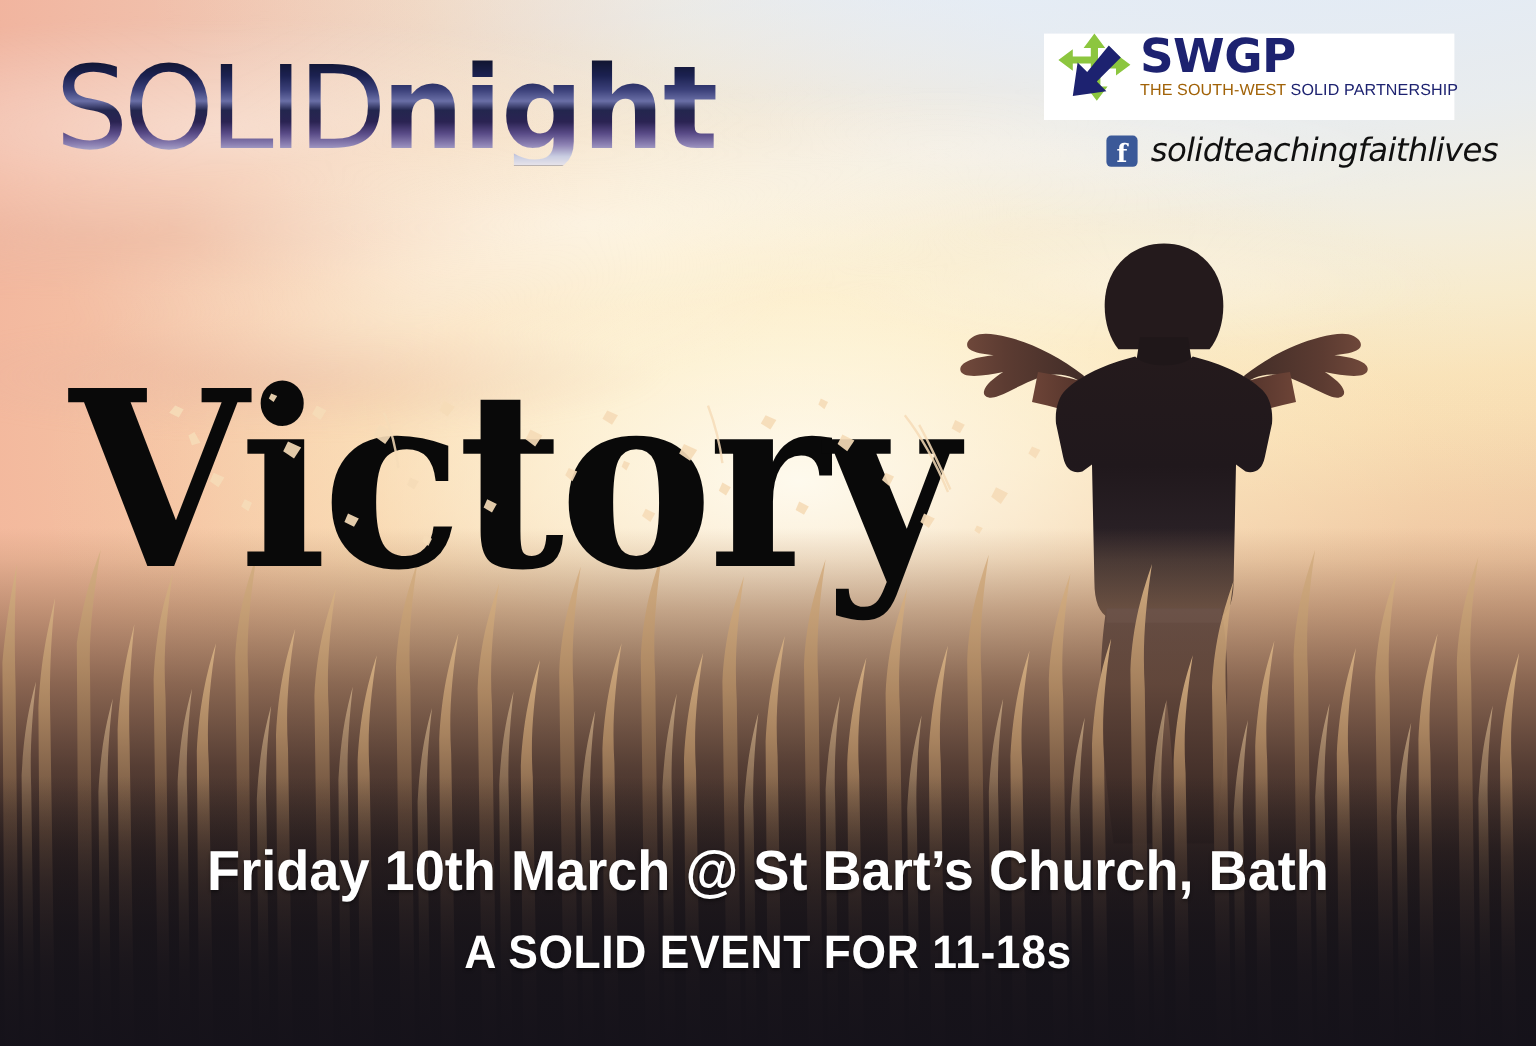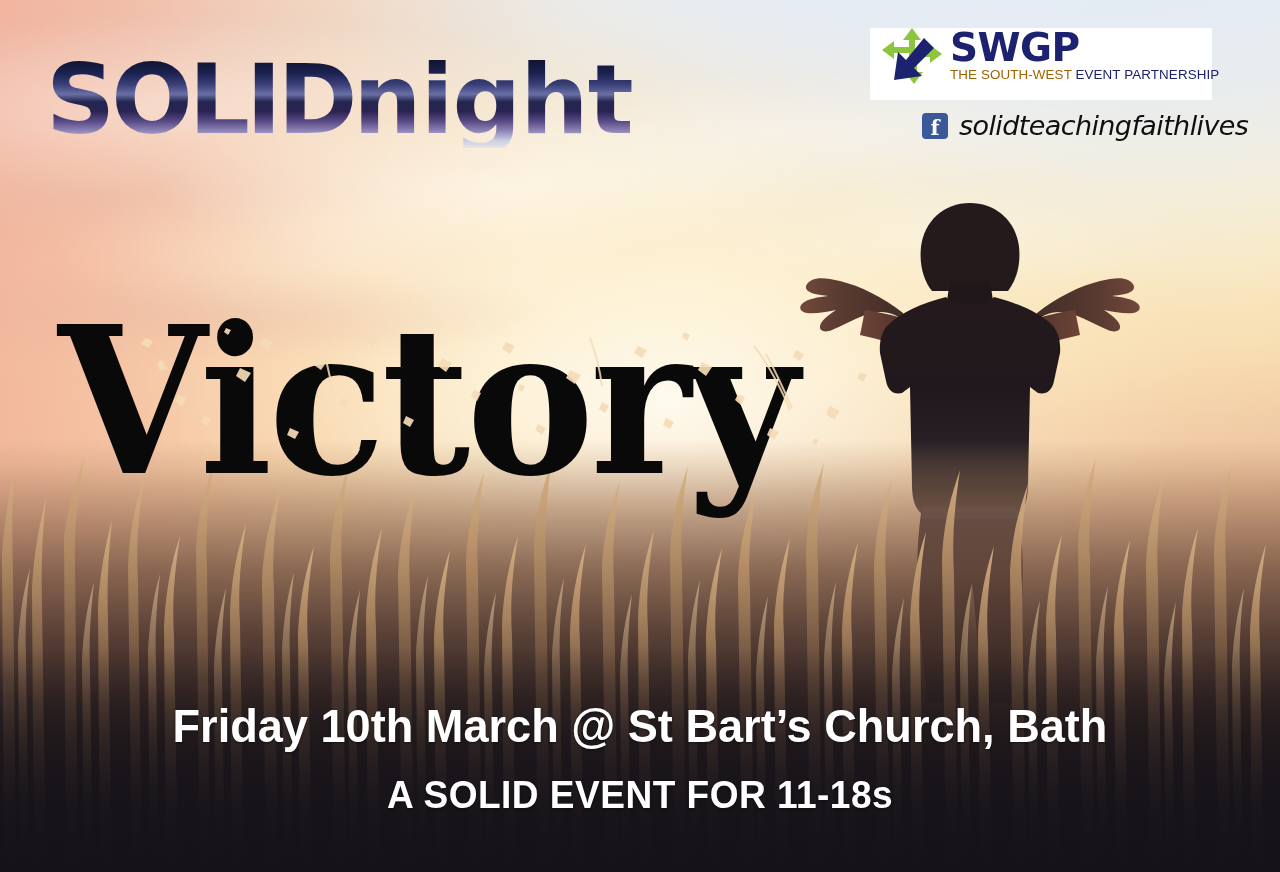--- a/index.html
+++ b/index.html
@@ -144,21 +144,21 @@
         #2a2352 62%,
         #584a86 72%,
         #8e83b4 82%,
         #c9cde1 92%,
         #e8e4ea 100%);
     -webkit-background-clip:text;
     background-clip:text;
     color:transparent;
     -webkit-text-fill-color:transparent;
   }
-  .sn-solid{ font-weight:700; letter-spacing:-4px;margin-top:10px; }
+  .sn-solid{ font-weight:400; letter-spacing:-4px; }
   .sn-night{ font-weight:700; letter-spacing:-1px; }
 
   
   .victory{
     position:absolute;
     left:58px; top:300px;
     font-family:"DejaVu Serif", serif;
     font-weight:700;
     font-size:192px;
     line-height:1;
@@ -517,21 +517,21 @@
 
         <g fill="#1d2270">
           <path d="M44,12 L54,22 L34,42 L42,50 L14,54 L18,26 L26,34 Z"></path>
         </g>
       </svg>
     </div>
     <div class="swgp-words">
       <div class="swgp-acronym">SWGP</div>
       <div class="swgp-sub">
         <span class="green">THE SOUTH-WEST</span>
-        <span class="navy">EVENT PARTNERSHIP</span>
+        <span class="navy">SOLID PARTNERSHIP</span>
       </div>
     </div>
   </div>
 
   <div class="fb-row">
     <div class="fb-icon">
       <span>f</span>
     </div>
     <div class="fb-handle">solidteachingfaithlives</div>
   </div>

